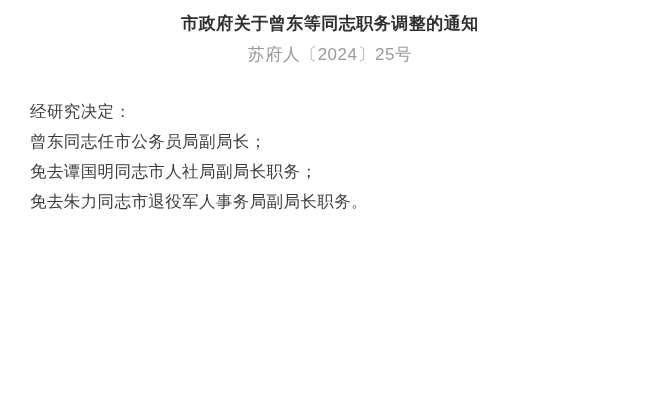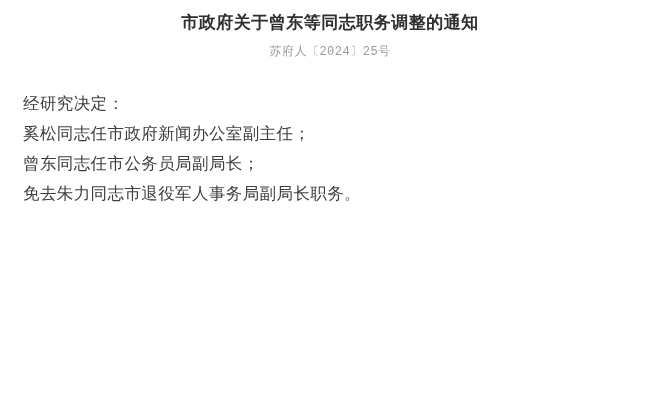--- a/index.html
+++ b/index.html
@@ -6,57 +6,57 @@
     margin: 0;
     padding: 0;
     background: #ffffff;
   }
   .page {
     position: relative;
     width: 660px;
     height: 370px;
     background: #ffffff;
     overflow: hidden;
-    font-family: Liberation Mono, monospace;
+    font-family: Liberation Sans, sans-serif;
   }
   .doc-title {
     margin: 0;
     padding-top: 13px;
     text-align: center;
     font-size: 17px;
     font-weight: 700;
     color: #2e2e2e;
     letter-spacing: 0.5px;
     line-height: 1.25;
   }
   .doc-number {
     margin-top: 9px;
     text-align: center;
-    font-size: 12px;
+    font-size: 17px;
     color: #9a9a9a;
     letter-spacing: 0.5px;
   }
   .doc-body {
     margin-top: 30px;
-    padding-left: 23px;
+    padding-left: 30px;
     padding-right: 20px;
   }
   .doc-body p {
     margin: 0;
     font-size: 16.5px;
     line-height: 30px;
     color: #3d3d3d;
     letter-spacing: 0.4px;
   }
 </style>
 </head>
 <body>
 
 <div class="page">
   <h1 class="doc-title">市政府关于曾东等同志职务调整的通知</h1>
   <div class="doc-number">苏府人〔2024〕25号</div>
   <div class="doc-body">
       <p>经研究决定：</p>
-      <p>奚松同志任市政府新闻办公室副主任；</p>
       <p>曾东同志任市公务员局副局长；</p>
+      <p>免去谭国明同志市人社局副局长职务；</p>
       <p>免去朱力同志市退役军人事务局副局长职务。</p>
     </div>
 </div>
 
 </body></html>

